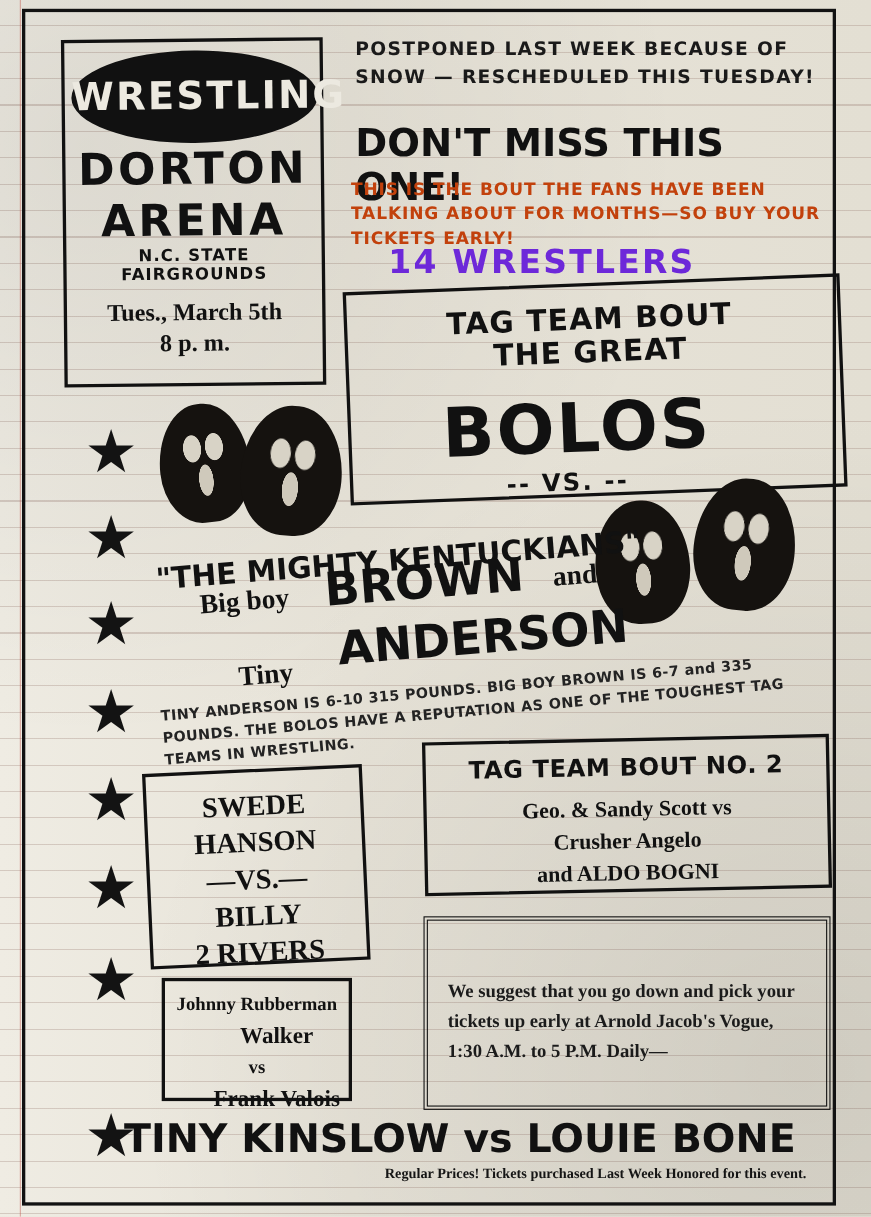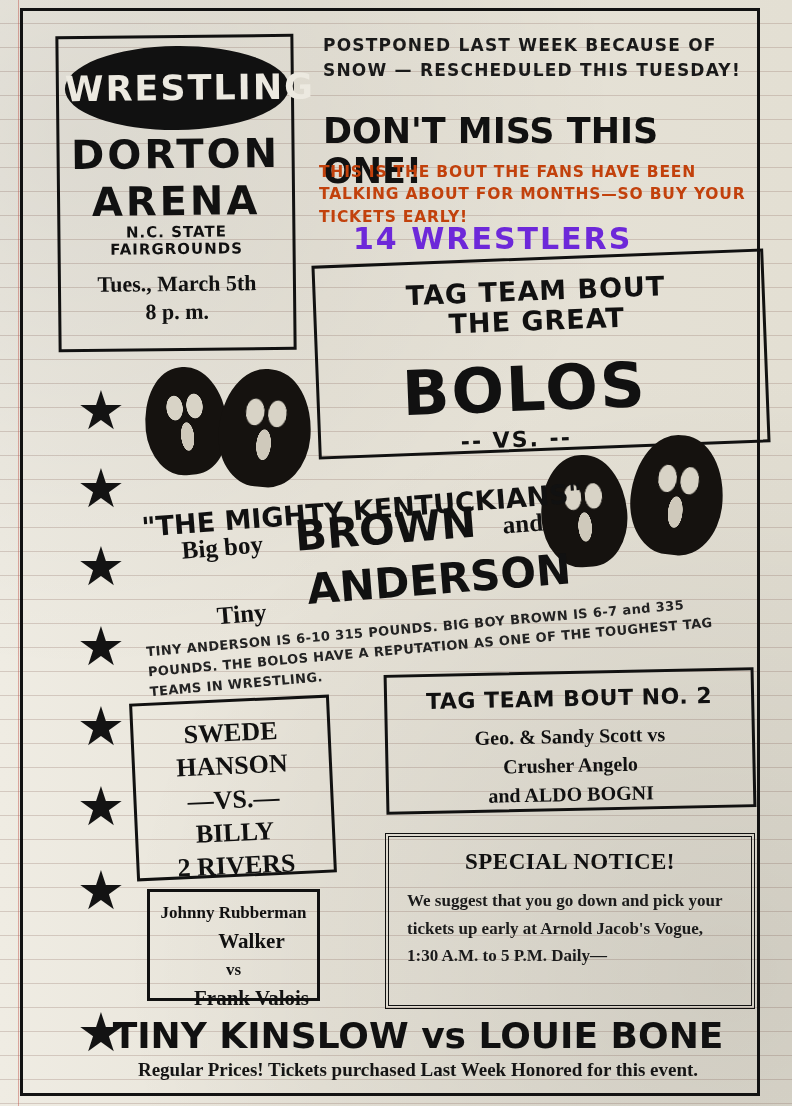--- a/index.html
+++ b/index.html
@@ -234,23 +234,23 @@
   
   #bottom{
     left:34px;top:1004px;width:676px;
   }
   #bottomMain{
     position:absolute;left:46px;top:0;width:630px;text-align:center;
     font-family:"DejaVu Sans", sans-serif;font-weight:bold;
     font-size:36px;letter-spacing:0px;color:#111;
   }
   #bottomSub{
-    position:absolute;left:46px;top:44px;width:630px;text-align:center;
-    font-family:"Liberation Serif", serif;font-weight:bold;
-    font-size:19px;color:#151515;
+    position:absolute;left:46px;top:44px;width:630px;text-align:right;
+    font-family:"Liberation Serif", serif;font-weight:bold;
+    font-size:13px;color:#151515;
   }
 
   
   .star{
     position:absolute;width:0;height:0;color:#111;
     font-size:54px;line-height:0;
     font-family:"DejaVu Sans", sans-serif;
   }
   .starGlyph{
     position:absolute;left:-27px;top:-26px;width:54px;height:54px;
@@ -332,21 +332,20 @@
     <div class="blk bd" id="walker">
       <div id="walkerTxt">
         <div>Johnny Rubberman</div>
         <div class="big">Walker</div>
         <div>vs</div>
         <div class="big">Frank Valois</div>
       </div>
     </div>
 
     <div class="blk" id="special">
-      <div id="specialTitle">SPECIAL NOTICE!</div>
       <div id="specialBody">We suggest that you go down and pick your tickets up early at Arnold Jacob's Vogue, 1:30 A.M. to 5 P.M. Daily—</div>
     </div>
 
     <div class="blk" id="bottom">
       <div id="bottomMain">TINY KINSLOW vs LOUIE BONE</div>
       <div id="bottomSub">Regular Prices! Tickets purchased Last Week Honored for this event.</div>
     </div>
 
     <div id="starcol"></div>
 

